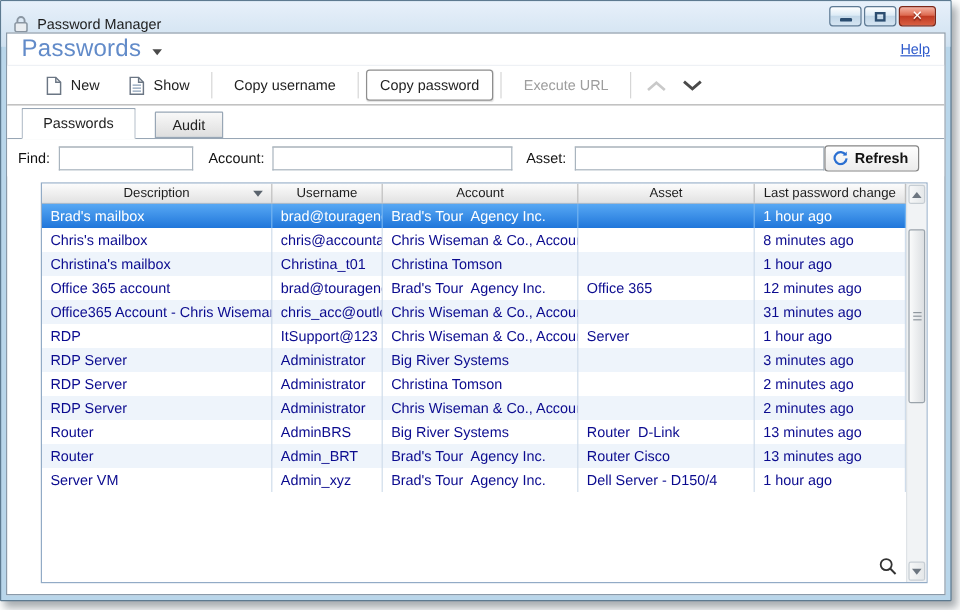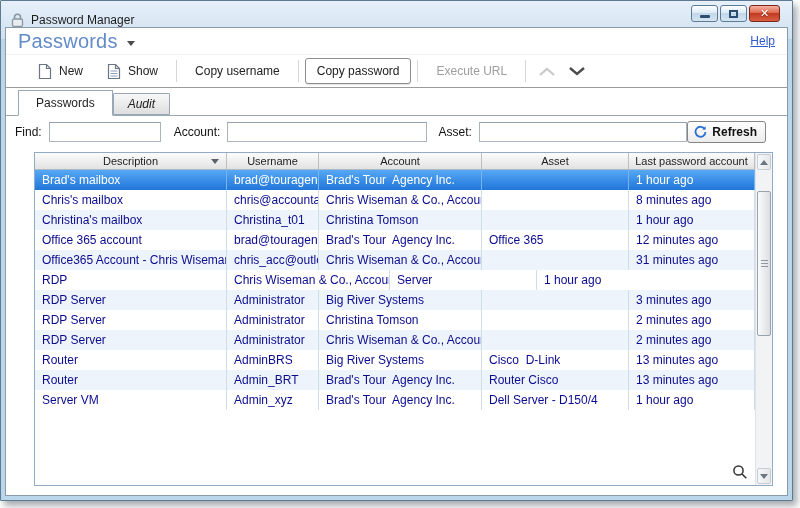--- a/index.html
+++ b/index.html
@@ -41,21 +41,21 @@
   .tbtn.disabled { color:#9d9d9d; cursor:default; }
   .tsep { width:1px; height:22px; background:#d6d6d6; margin:0 6px; }
   .chev { margin:0 6px; display:flex; align-items:center; }
   
   .tabstrip { height:28px; display:flex; align-items:flex-end; padding-left:12px;
               border-bottom:1px solid #98a6b5; background:#fff; }
   .tab { font-size:12px; color:#222; border:1px solid #98a6b5; cursor:pointer; }
   .tab.active { padding:5px 17px 5px; background:#fff; border-bottom-color:#fff;
                 margin-bottom:-1px; border-radius:1px 1px 0 0; }
   .tab.idle { padding:3px 14px; background:linear-gradient(#f8f8f8,#dedede);
-              margin-left:0; border-radius:1px 1px 0 0;font-style:italic; }
+              margin-left:16px; border-radius:1px 1px 0 0; }
   
   .filterrow { height:31px; display:flex; align-items:center; padding:0 16px 0 9px; background:#fff; }
   .flabel { font-size:12px; color:#111; margin-right:7px; }
   .finput { height:20px; border:1px solid #a9b4be; border-top-color:#94a0aa; background:#fff;
             font-size:12px; padding:0 4px; color:#10108c; font-family:inherit; }
   .finput.find { width:112px; }
   .finput.account { width:213px; margin-right:12px; }
   .finput.asset { width:223px; }
   .lbl-account { margin-left:13px; }
   .lbl-asset { margin-left:0; }
@@ -199,21 +199,21 @@
     <div class="tablewrap">
       <div class="tmain">
         <div class="thead">
           <div class="hcell c0">
             <span>Description</span>
             <span class="sortarrow"></span>
           </div>
           <div class="hcell c1">Username</div>
           <div class="hcell c2">Account</div>
           <div class="hcell c3">Asset</div>
-          <div class="hcell c4">Last password account</div>
+          <div class="hcell c4">Last password change</div>
         </div>
         <div class="tbody">
 
             <div class="row selected">
               <div class="cell c0">Brad's mailbox</div>
               <div class="cell c1">brad@touragency.</div>
               <div class="cell c2">Brad's Tour  Agency Inc.</div>
               <div class="cell c3"></div>
               <div class="cell c4">1 hour ago</div>
             </div>
@@ -245,20 +245,21 @@
             <div class="row alt">
               <div class="cell c0">Office365 Account - Chris Wiseman</div>
               <div class="cell c1">chris_acc@outloo</div>
               <div class="cell c2">Chris Wiseman &amp; Co., Accountar</div>
               <div class="cell c3"></div>
               <div class="cell c4">31 minutes ago</div>
             </div>
 
             <div class="row">
               <div class="cell c0">RDP</div>
+              <div class="cell c1">ItSupport@123</div>
               <div class="cell c2">Chris Wiseman &amp; Co., Accountar</div>
               <div class="cell c3">Server</div>
               <div class="cell c4">1 hour ago</div>
             </div>
 
             <div class="row alt">
               <div class="cell c0">RDP Server</div>
               <div class="cell c1">Administrator</div>
               <div class="cell c2">Big River Systems</div>
               <div class="cell c3"></div>
@@ -278,21 +279,21 @@
               <div class="cell c1">Administrator</div>
               <div class="cell c2">Chris Wiseman &amp; Co., Accountar</div>
               <div class="cell c3"></div>
               <div class="cell c4">2 minutes ago</div>
             </div>
 
             <div class="row">
               <div class="cell c0">Router</div>
               <div class="cell c1">AdminBRS</div>
               <div class="cell c2">Big River Systems</div>
-              <div class="cell c3">Cisco  D-Link</div>
+              <div class="cell c3">Router  D-Link</div>
               <div class="cell c4">13 minutes ago</div>
             </div>
 
             <div class="row alt">
               <div class="cell c0">Router</div>
               <div class="cell c1">Admin_BRT</div>
               <div class="cell c2">Brad's Tour  Agency Inc.</div>
               <div class="cell c3">Router Cisco</div>
               <div class="cell c4">13 minutes ago</div>
             </div>

